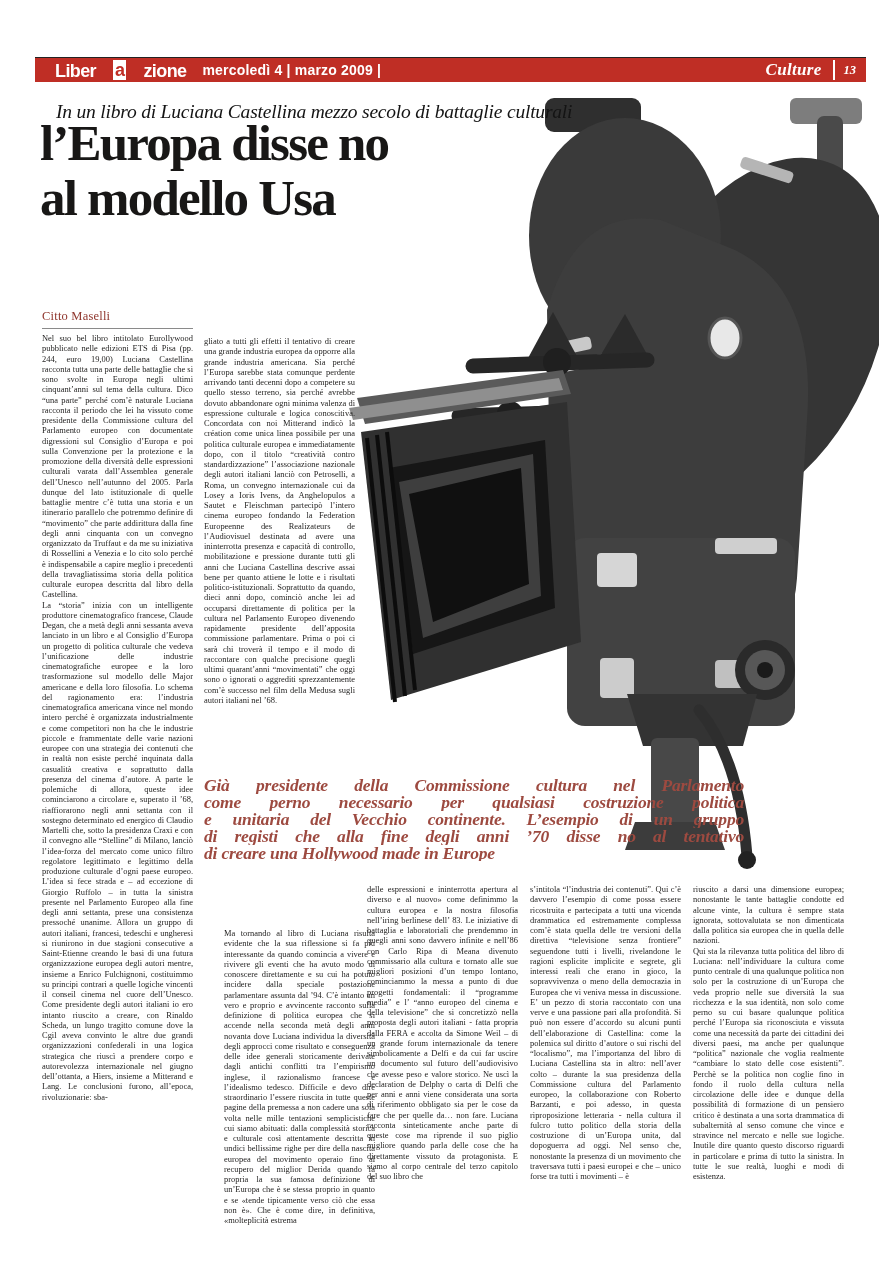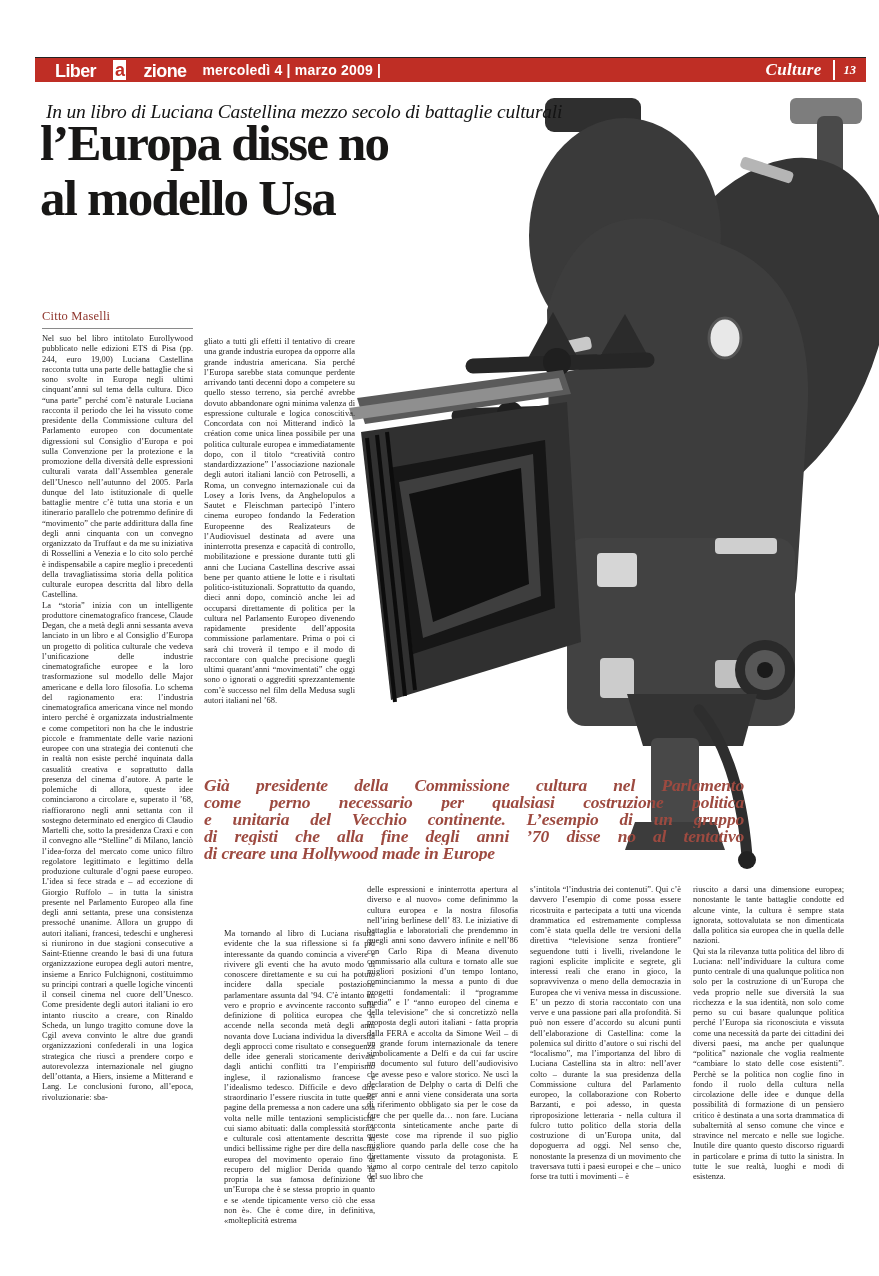--- a/index.html
+++ b/index.html
@@ -23,21 +23,21 @@
     font-family:"Liberation Sans", sans-serif; font-weight:bold; font-size:14px;
     color:#fff; margin-left:16px; letter-spacing:0.2px;
   }
   .bar-right { margin-left:auto; display:flex; align-items:center; height:100%;font-style:italic; }
   .section-label { font-weight:bold; font-size:17px; color:#fff; letter-spacing:0.3px; }
   .section-sep { width:2px; height:20px; background:#fff; margin:0 9px 0 11px; }
   .page-num { font-weight:bold; font-size:12.5px; color:#fff; margin-right:10px; }
 
   
   .kicker {
-    position:absolute; left:46px; top:101px; font-style:italic; font-size:19.5px;
+    position:absolute; left:56px; top:101px; font-style:italic; font-size:19.5px;
     color:#141414; z-index:2; letter-spacing:-0.2px; white-space:nowrap;
   }
   .headline {
     position:absolute; left:40px; top:116px; font-weight:bold; font-size:51px;
     line-height:55px; color:#181716; letter-spacing:-1.8px; z-index:2; white-space:nowrap;
   }
   .byline {
     position:absolute; left:42px; top:309px; width:151px; font-weight:normal;
     font-size:12.5px; padding-bottom:4px; z-index:2; letter-spacing:0.2px;
     border-bottom:1px solid #8a8a8a;

